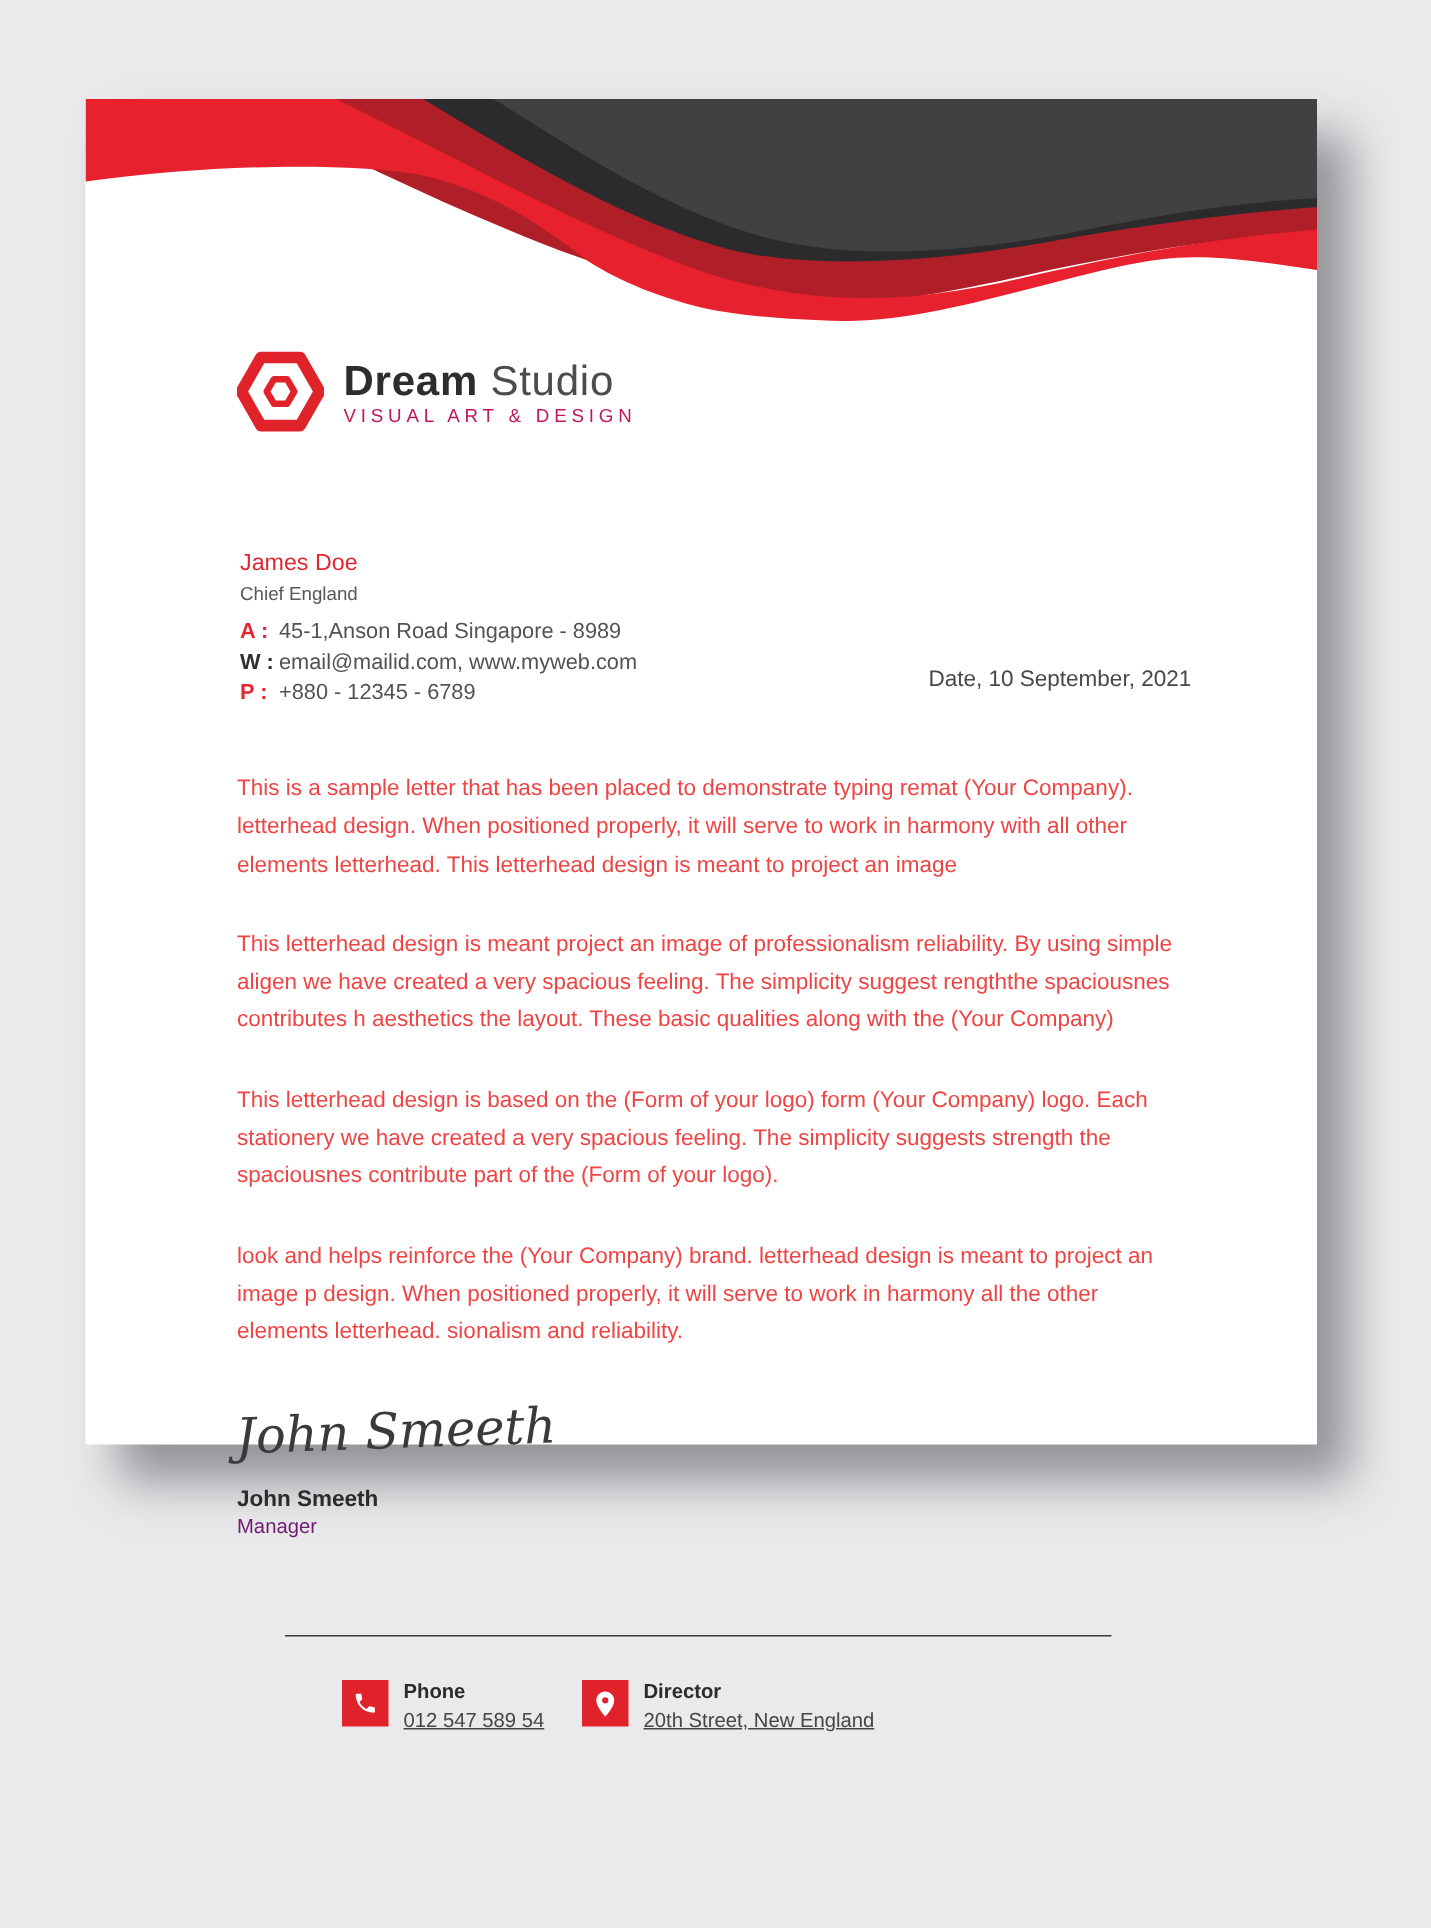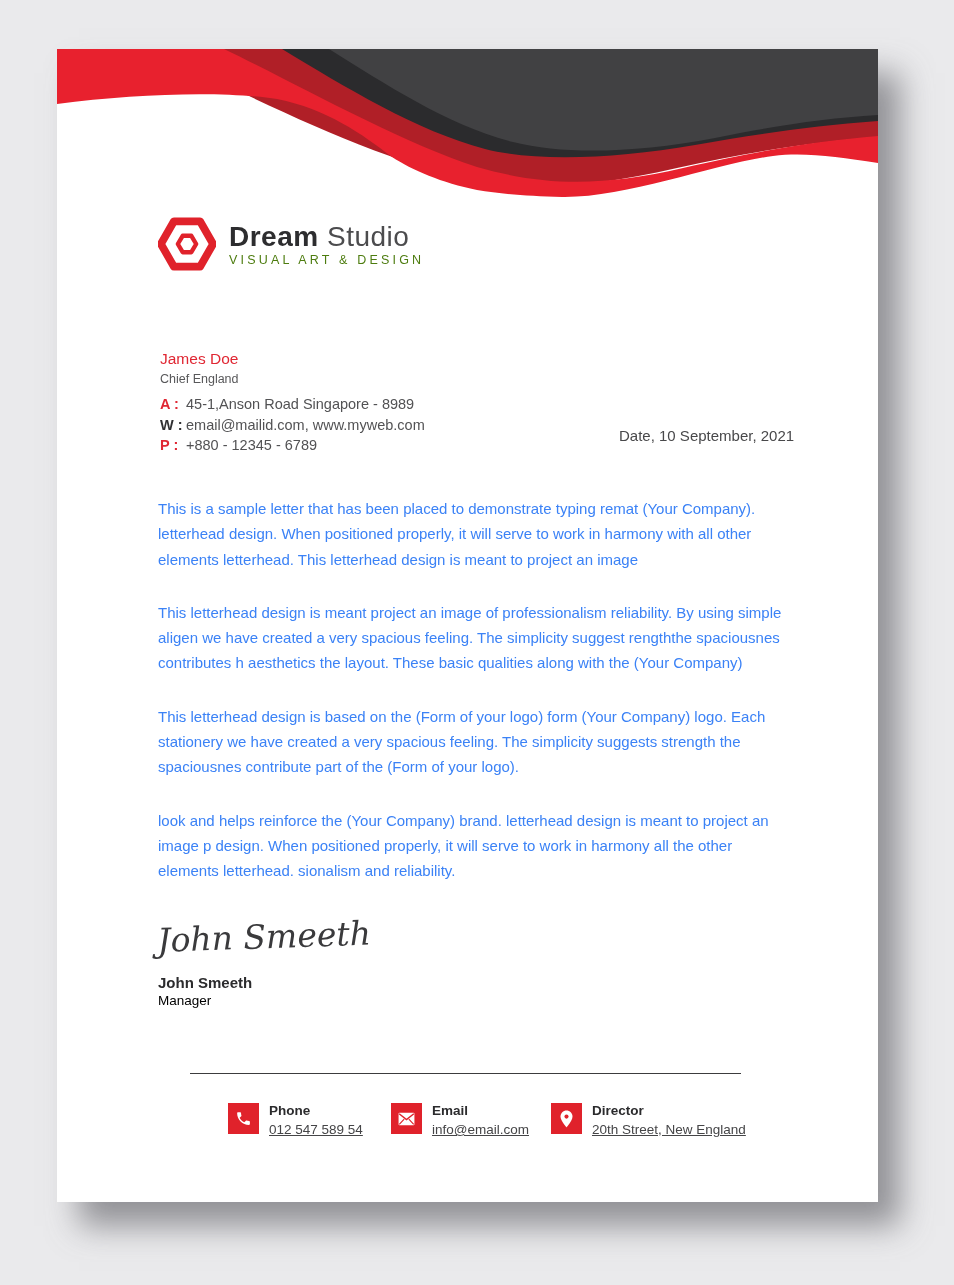--- a/index.html
+++ b/index.html
@@ -4,63 +4,63 @@
 <style>
   * { margin:0; padding:0; box-sizing:border-box; }
   html,body { width:954px; height:1285px; }
   body {
     background:#eaeaec;
     font-family:"Liberation Sans","DejaVu Sans",sans-serif;
     position:relative;
     overflow:hidden;
   }
   .page {
-    position:absolute; left:57px; top:49px;
-    width:821px; height:1153px;
+    position:absolute; left:57px; top:66px;
+    width:821px; height:897px;
     background:#ffffff;
     box-shadow:22px 24px 30px rgba(108,108,114,0.7);
   }
   .wave { position:absolute; top:0; left:0; width:821px; height:176px; display:block; }
 
   
   .logo-row { position:absolute; top:167px; left:101px; display:flex; align-items:center; }
   .logo-hex { width:58px; height:56px; display:block; }
   .logo-text { margin-left:13px; }
   .logo-name { font-size:28px; letter-spacing:0.5px; color:#4c4c4e; line-height:30px; }
   .logo-name b { color:#2d2d2f; font-weight:bold; }
-  .logo-tagline { font-size:12.5px; color:#4d7c0f; letter-spacing:3.2px; margin-top:1px; }
+  .logo-tagline { font-size:12.5px; color:#be185d; letter-spacing:3.2px; margin-top:1px; }
 
   
   .sender { position:absolute; top:301px; left:103px; }
   .sender-name { color:#e02733; font-size:15.5px; font-weight:normal; }
   .sender-title { color:#58585a; font-size:12.5px; margin-top:4px; }
   .sender-lines { margin-top:8px; font-size:14.5px; color:#525254; }
   .sender-line { display:flex; line-height:20.5px; }
   .sender-label { font-weight:bold; width:26px; }
   .lbl-red { color:#e02733; }
   .lbl-dark { color:#303032; }
 
   .date { position:absolute; top:378px; left:562px; font-size:15px; color:#48484a;text-align:right; }
 
   
   .letter-body { position:absolute; top:447px; left:101px; width:624px; }
   .letter-body p {
-    font-size:15px; color:#3b82f6; line-height:25.3px;
+    font-size:15px; color:#ef4444; line-height:25.3px;
     margin-bottom:28px; text-align:left;
   }
 
   
   .signature { position:absolute; top:872px; left:101px; }
   .sig-script {
     font-family:"DejaVu Serif","Liberation Serif",serif;
     font-style:italic; font-size:33px; color:#3a3a3c;
     transform:rotate(-2deg); transform-origin:left bottom;
   }
   .sig-name { font-size:15px; font-weight:bold; color:#2b2b2d; margin-top:14px; }
-  .sig-role { font-size:13.5px; color:#000000; margin-top:2px; }
+  .sig-role { font-size:13.5px; color:#701a75; margin-top:2px; }
 
   
   .footer-rule { position:absolute; top:1024px; left:133px; width:551px; height:1px; background:#3c3c3e; }
   .footer-items { position:absolute; top:1051px; left:171px; display:flex; }
   .footer-item { display:flex; align-items:flex-start; width:165px; margin-right:0; }
   .footer-item + .footer-item { margin-left:0; }
   .footer-icon {
     width:31px; height:31px; background:#e0222b; flex:0 0 31px;
     display:flex; align-items:center; justify-content:center; margin-top:3px;
   }
@@ -134,33 +134,20 @@
         <svg width="17" height="17" viewBox="0 0 24 24">
           <path fill="#ffffff" d="M6.54 10.79c1.44 2.83 3.76 5.14 6.59 6.59l2.2-2.2c.27-.27.67-.36 1.02-.24 1.12.37 2.33.57 3.57.57.61 0 1.08.47 1.08 1.08v3.33c0 .61-.47 1.08-1.08 1.08C10.61 21 3 13.39 3 4.08 3 3.47 3.47 3 4.08 3h3.34c.61 0 1.08.47 1.08 1.08 0 1.25.2 2.45.57 3.57.11.35.03.74-.25 1.02l-2.28 2.12z"></path>
         </svg>
       </span>
       <span class="footer-texts">
         <div class="footer-label">Phone</div>
         <div class="footer-value">012 547 589 54</div>
       </span>
     </div>
 
-    <div class="footer-item" style="margin-left:-2px">
-      <span class="footer-icon">
-        <svg width="17" height="14" viewBox="0 0 24 19">
-          <rect x="0.8" y="0.8" width="22.4" height="17.4" rx="1.4" fill="#ffffff"></rect>
-          <path d="M1.6 2 L12 10.4 L22.4 2" fill="none" stroke="#e0222b" stroke-width="2"></path>
-          <path d="M1.8 17.2 L8.7 9.8 M22.2 17.2 L15.3 9.8" fill="none" stroke="#e0222b" stroke-width="1.6"></path>
-        </svg>
-      </span>
-      <span class="footer-texts">
-        <div class="footer-label">Email</div>
-        <div class="footer-value">info@email.com</div>
-      </span>
-    </div>
 
     <div class="footer-item" style="margin-left:-5px">
       <span class="footer-icon">
         <svg width="15" height="18" viewBox="0 0 24 30">
           <path fill="#ffffff" d="M12 1C6.5 1 2 5.5 2 11c0 7.4 10 18 10 18s10-10.6 10-18C22 5.5 17.5 1 12 1z"></path>
           <circle cx="12" cy="11" r="3.4" fill="#e0222b"></circle>
         </svg>
       </span>
       <span class="footer-texts">
         <div class="footer-label">Director</div>

